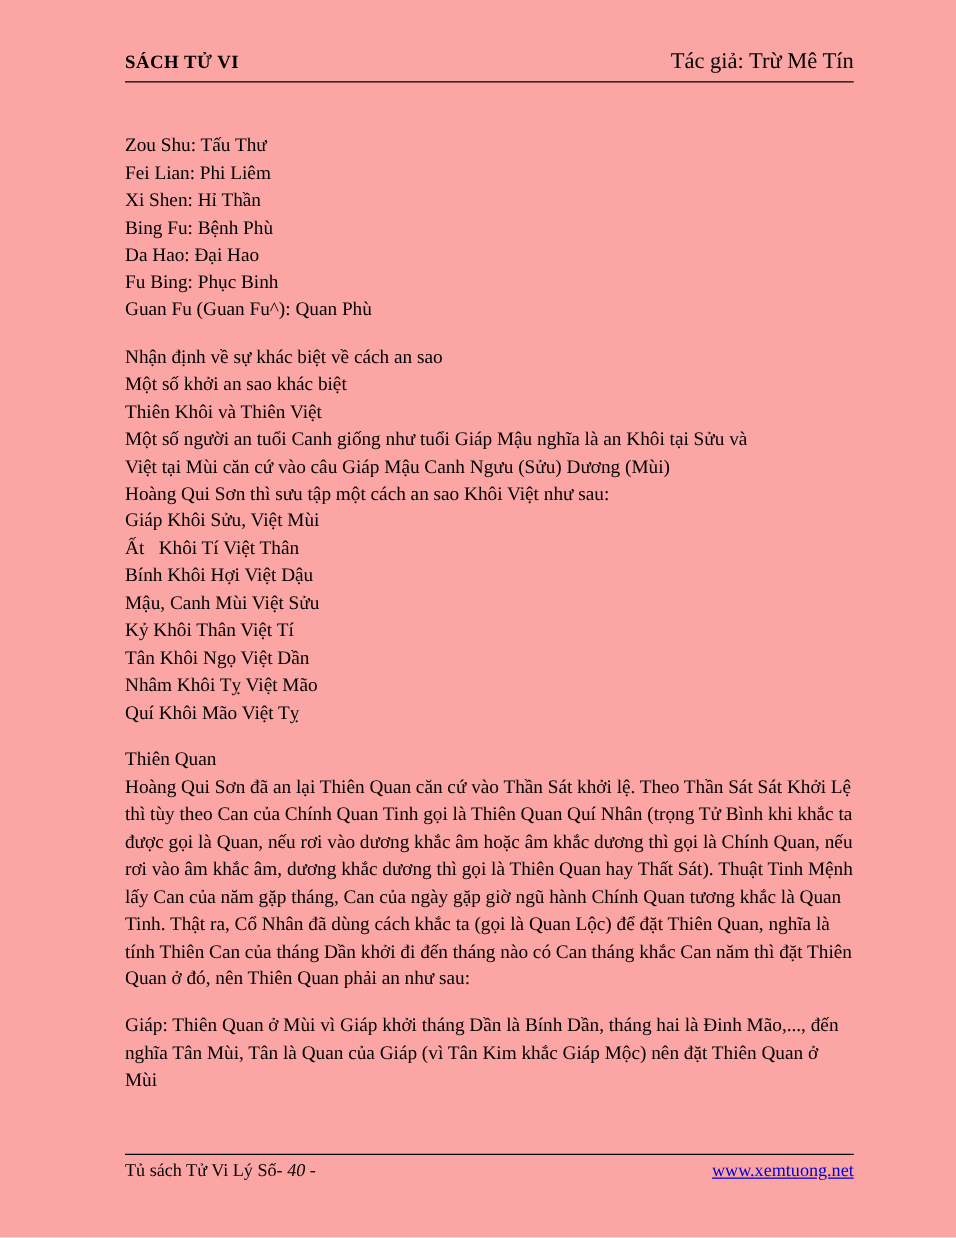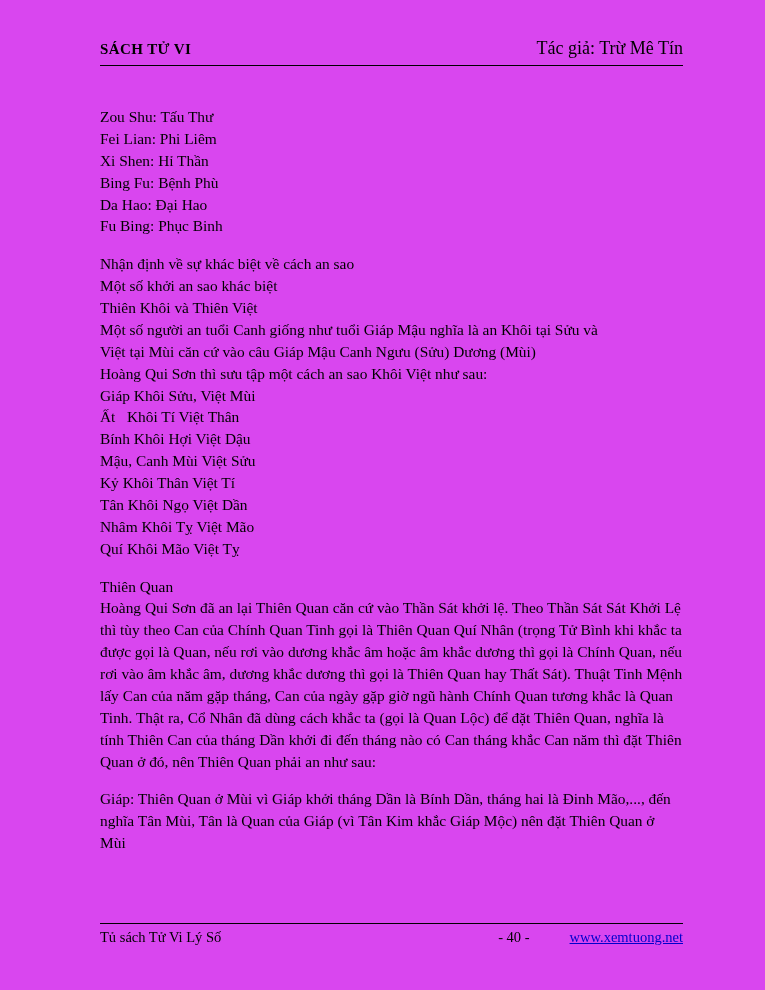--- a/index.html
+++ b/index.html
@@ -9,21 +9,21 @@
   }
   body {
     font-family: "Liberation Serif", "DejaVu Serif", serif;
     color: #000000;
   }
   .page {
     position: relative;
     width: 765px;
     height: 990px;
     margin: 0 auto;
-    background: #d946ef;
+    background: #fca5a5;
     box-sizing: border-box;
   }
   .content {
     position: absolute;
     left: 100px;
     right: 82px;
     top: 38px;
     bottom: 40px;
   }
   
@@ -71,22 +71,23 @@
     bottom: 44px;
     border-top: 1.3px solid #000;
     padding-top: 5px;
     display: flex;
     font-size: 14.5px;
     align-items: baseline;
   }
   .footer-left { flex: 0 0 auto; text-align: right; }
   .footer-center {
     flex: 1 1 auto;
-    text-align: right;
+    text-align: left;
     padding-right: 40px;
+    font-style: italic;
   }
   .footer-right {
     flex: 0 0 auto;
     color: #0000cc;
     text-decoration: underline;
     text-align: center;
   }
 </style>
 </head>
 <body>
@@ -102,20 +103,21 @@
 
     <div class="body-area">
 
       <div class="block">
         <div class="line">Zou Shu: Tấu Thư</div>
         <div class="line">Fei Lian: Phi Liêm</div>
         <div class="line">Xi Shen: Hỉ Thần</div>
         <div class="line">Bing Fu: Bệnh Phù</div>
         <div class="line">Da Hao: Đại Hao</div>
         <div class="line">Fu Bing: Phục Binh</div>
+        <div class="line">Guan Fu (Guan Fu^): Quan Phù</div>
       </div>
 
       <div class="block">
         <div class="line">Nhận định về sự khác biệt về cách an sao</div>
         <div class="line">Một số khởi an sao khác biệt</div>
         <div class="line">Thiên Khôi và Thiên Việt</div>
         <div class="line">Một số người an tuổi Canh giống như tuổi Giáp Mậu nghĩa là an Khôi tại Sửu và</div>
         <div class="line">Việt tại Mùi căn cứ vào câu Giáp Mậu Canh Ngưu (Sửu) Dương (Mùi)</div>
         <div class="line">Hoàng Qui Sơn thì sưu tập một cách an sao Khôi Việt như sau:</div>
         <div class="line">Giáp Khôi Sửu, Việt Mùi</div>

